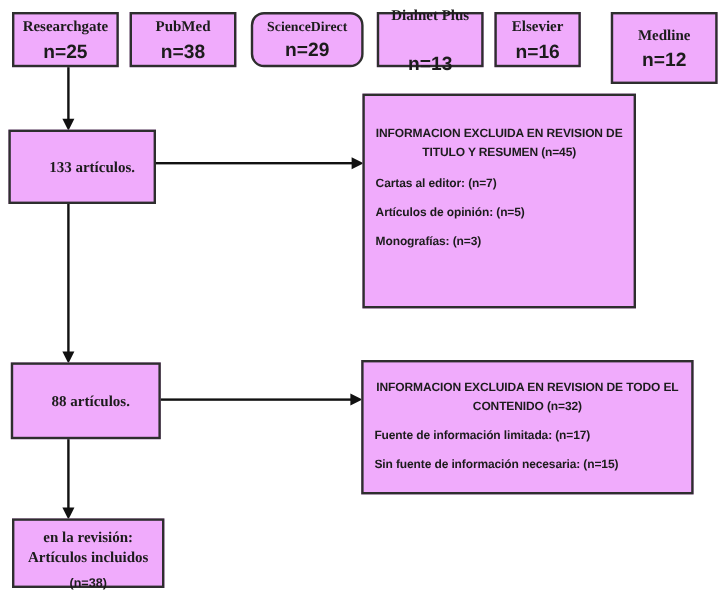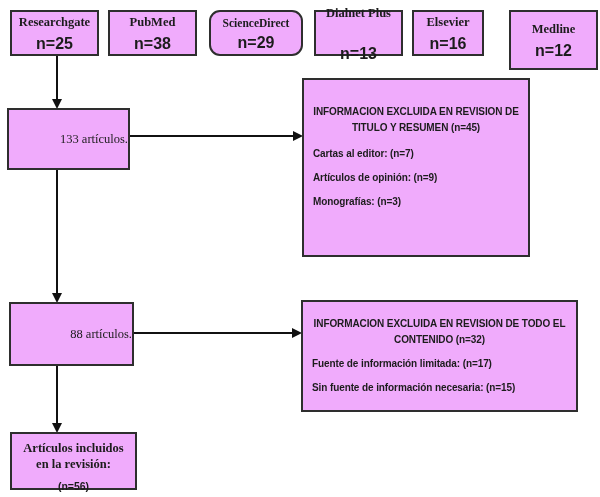--- a/index.html
+++ b/index.html
@@ -34,24 +34,25 @@
   }
   .src-name.small { font-size: 11.5px; }
   .src-count {
     font-family: Liberation Sans, sans-serif;
     font-weight: bold;
     font-size: 16px;
   }
   .stage {
     display: flex;
     align-items: center;
-    justify-content: flex-end;
+    justify-content: flex-start;
     font-family: "Liberation Serif", serif;
-    font-weight: normal;
+    font-weight: bold;
     font-size: 12.5px;
+    padding-left: 32px;
   }
   .included {
     display: flex;
     flex-direction: column;
     align-items: center;
     justify-content: flex-start;
     padding-top: 6px;
     font-family: "Liberation Serif", serif;
     font-weight: bold;
     font-size: 12.5px;
@@ -140,21 +141,21 @@
   <div class="box stage" style="left:7px; top:108px; width:123px; height:62px;">
     <span>133 artículos.</span>
   </div>
 
   <div class="hline" style="left:130px; top:135px; width:165px;"></div>
   <div class="arrow-right" style="left:293px; top:131px;"></div>
 
   <div class="box excl" style="left:302px; top:78px; width:228px; height:179px; padding-top:24px;">
     <div class="excl-title">INFORMACION EXCLUIDA EN REVISION DE TITULO Y RESUMEN (n=45)</div>
     <div class="excl-item" style="margin-top:13px;">Cartas al editor: (n=7)</div>
-    <div class="excl-item" style="margin-top:13px;">Artículos de opinión: (n=9)</div>
+    <div class="excl-item" style="margin-top:13px;">Artículos de opinión: (n=5)</div>
     <div class="excl-item" style="margin-top:13px;">Monografías: (n=3)</div>
   </div>
 
   <div class="vline" style="left:56px; top:170px; height:125px;"></div>
   <div class="arrow-down" style="left:52px; top:293px;"></div>
 
   <div class="box stage" style="left:9px; top:302px; width:125px; height:64px;">
     <span>88 artículos.</span>
   </div>
 
@@ -164,18 +165,18 @@
   <div class="box excl" style="left:301px; top:300px; width:277px; height:112px; padding-top:14px;">
     <div class="excl-title">INFORMACION EXCLUIDA EN REVISION DE TODO EL CONTENIDO (n=32)</div>
     <div class="excl-item" style="margin-top:11px;">Fuente de información limitada: (n=17)</div>
     <div class="excl-item" style="margin-top:13px;">Sin fuente de información necesaria: (n=15)</div>
   </div>
 
   <div class="vline" style="left:56px; top:366px; height:59px;"></div>
   <div class="arrow-down" style="left:52px; top:423px;"></div>
 
   <div class="box included" style="left:10px; top:432px; width:127px; height:58px;">
+    <span>en la revisión:</span>
     <span>Artículos incluidos</span>
-    <span>en la revisión:</span>
-    <span class="count">(n=56)</span>
+    <span class="count">(n=38)</span>
   </div>
 
 </div>
 
 </body></html>

